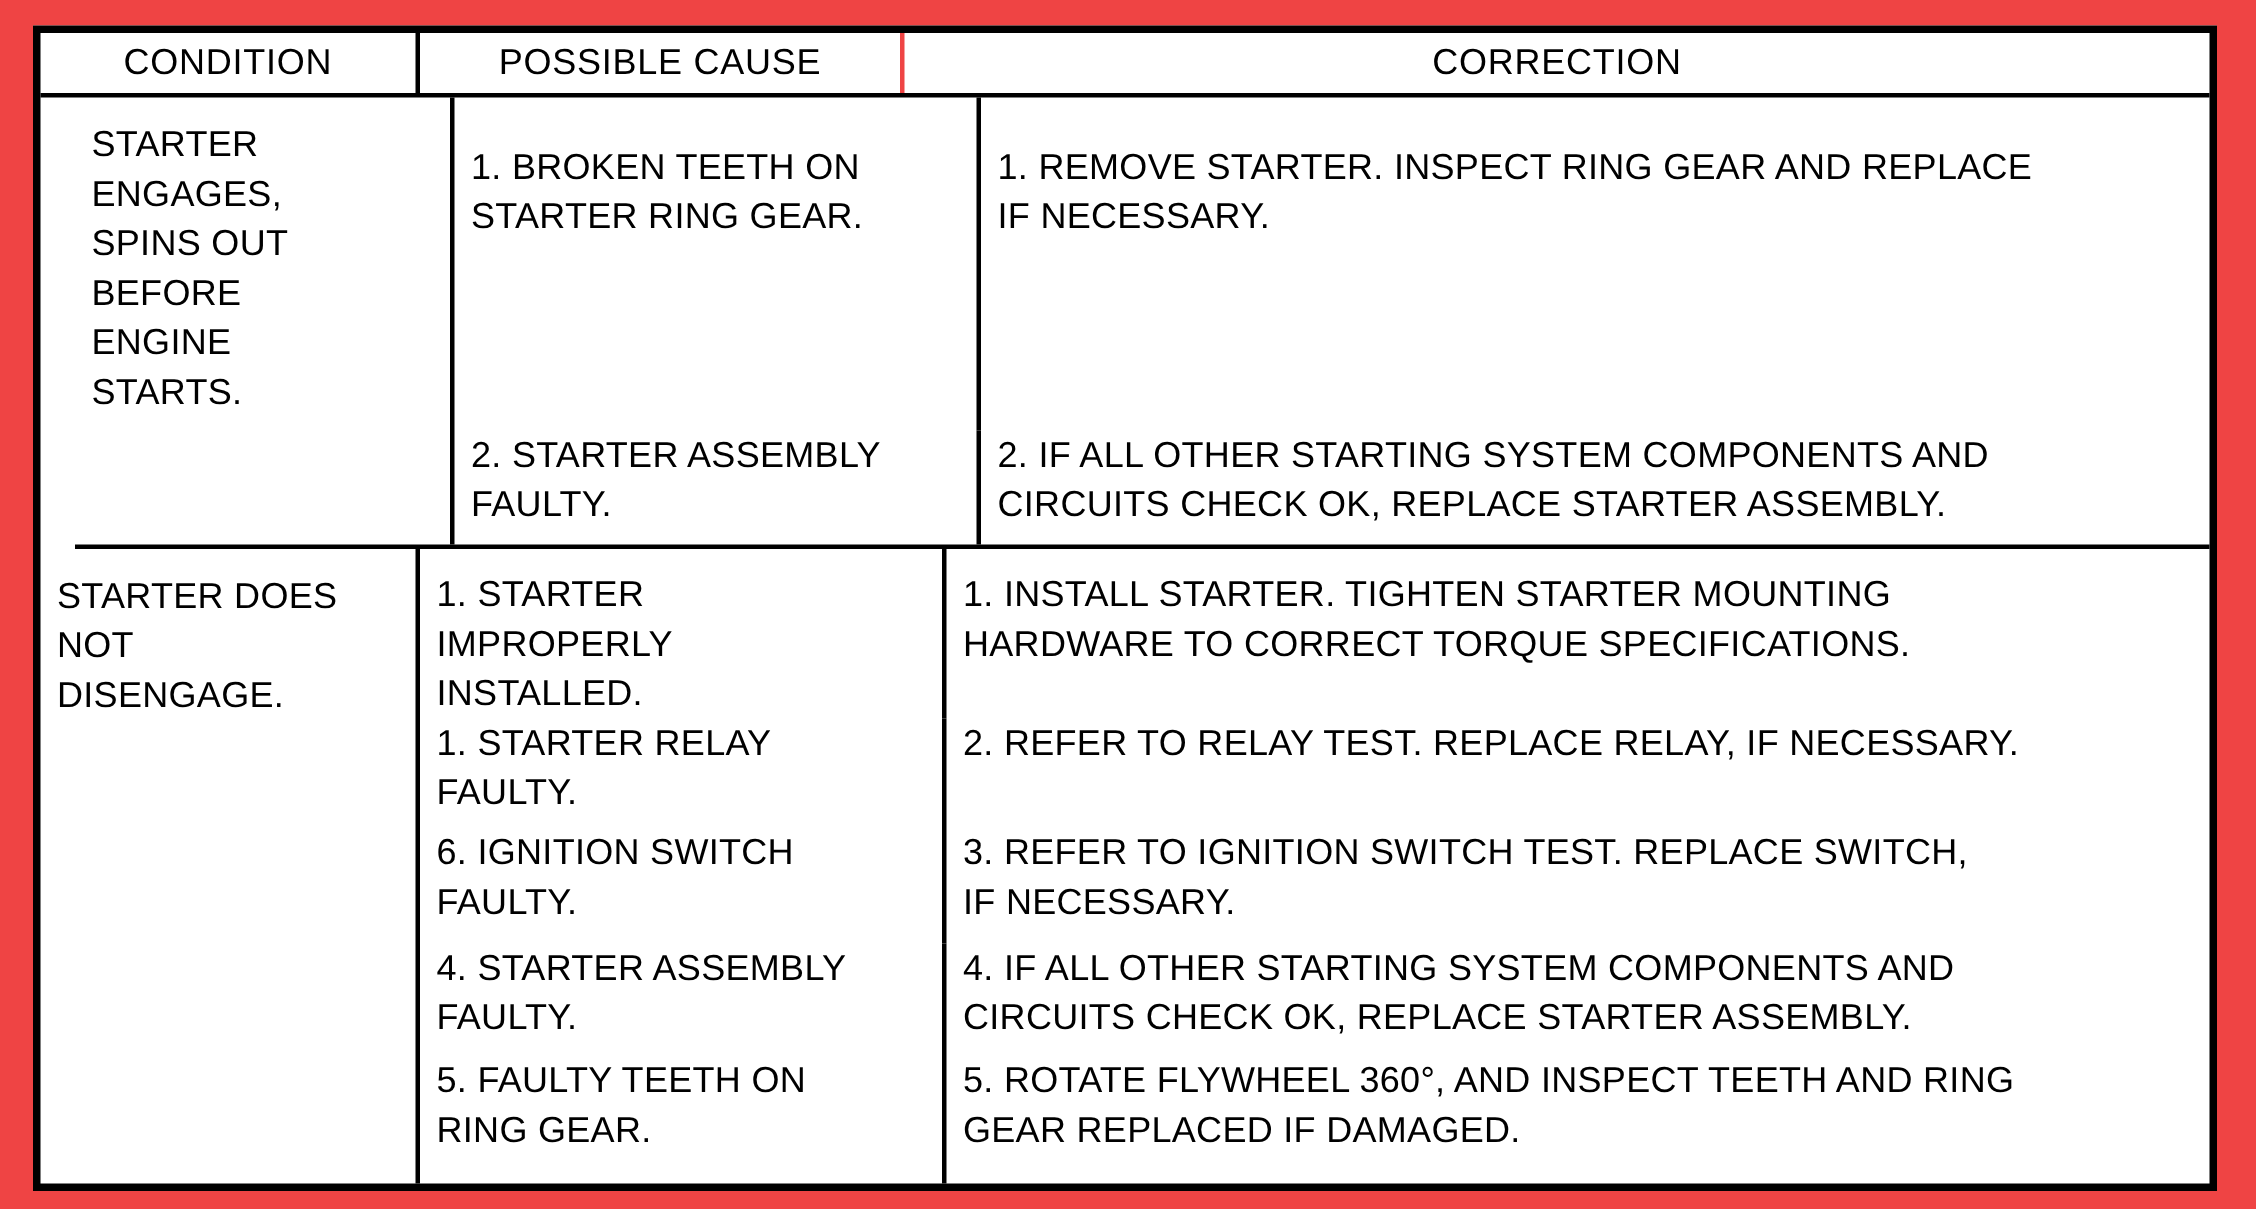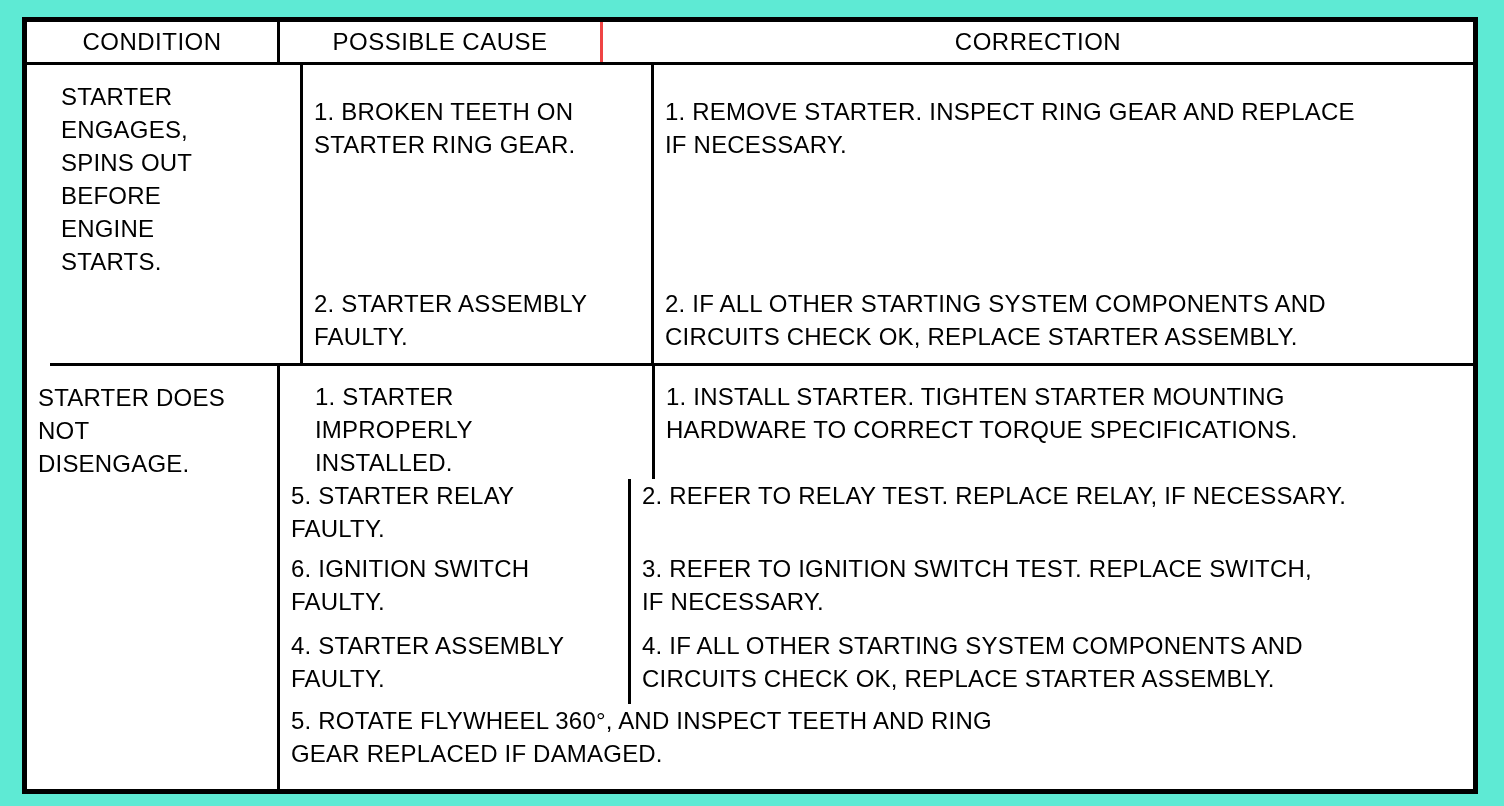--- a/index.html
+++ b/index.html
@@ -3,21 +3,21 @@
 <meta charset="utf-8">
 <style>
   * { margin: 0; padding: 0; box-sizing: border-box; }
   html, body {
     width: 1504px; height: 806px;
     background: #ffffff;
     font-family: "Liberation Sans", sans-serif;
     color: #000000;
     overflow: hidden;
   }
-  .page { position: relative; width: 1504px; height: 806px; background: #5eead4; }
+  .page { position: relative; width: 1504px; height: 806px; background: #ef4444; }
 
   .tbl {
     position: absolute;
     left: 22px; top: 17px;
     width: 1456px; height: 777px;
     border: 5px solid #000;
     background: #fff;
     display: flex;
     flex-direction: column;
   }
@@ -67,21 +67,21 @@
     padding: 0 8px 0 11px;
   }
   .cause { width: 351px; border-right: 3px solid #000; flex: none; }
   .corr  { flex: 1 1 auto; min-width: 0; }
 
   
   .brow-1 .pair-0 .cause, .brow-1 .pair-0 .corr { padding-top: 30px; }
   .brow-1 .pair-0 { min-height: 222px; }
 
   .brow-2 .pair-0 .cause, .brow-2 .pair-0 .corr { padding-top: 14px; }
-  .brow-2 .pair-0 { min-height: 112px; padding-left: 24px; }
+  .brow-2 .pair-0 { min-height: 112px; }
   .brow-2 .pair-1 { min-height: 73px; }
   .brow-2 .pair-2 { min-height: 77px; }
   .brow-2 .pair-3 { min-height: 75px; }
 </style>
 </head>
 <body>
 
 <div class="page">
   <div class="tbl">
 
@@ -120,37 +120,39 @@
 DISENGAGE.</div>
       <div class="pairs">
         <div class="pair pair-0">
           <div class="cause">1. STARTER
 IMPROPERLY
 INSTALLED.</div>
           <div class="corr">1. INSTALL STARTER. TIGHTEN STARTER MOUNTING
 HARDWARE TO CORRECT TORQUE SPECIFICATIONS.</div>
         </div>
         <div class="pair pair-1">
-          <div class="cause">5. STARTER RELAY
+          <div class="cause">1. STARTER RELAY
 FAULTY.</div>
           <div class="corr">2. REFER TO RELAY TEST. REPLACE RELAY, IF NECESSARY.</div>
         </div>
         <div class="pair pair-2">
           <div class="cause">6. IGNITION SWITCH
 FAULTY.</div>
           <div class="corr">3. REFER TO IGNITION SWITCH TEST. REPLACE SWITCH,
 IF NECESSARY.</div>
         </div>
         <div class="pair pair-3">
           <div class="cause">4. STARTER ASSEMBLY
 FAULTY.</div>
           <div class="corr">4. IF ALL OTHER STARTING SYSTEM COMPONENTS AND
 CIRCUITS CHECK OK, REPLACE STARTER ASSEMBLY.</div>
         </div>
         <div class="pair pair-4">
+          <div class="cause">5. FAULTY TEETH ON
+RING GEAR.</div>
           <div class="corr">5. ROTATE FLYWHEEL 360°, AND INSPECT TEETH AND RING
 GEAR REPLACED IF DAMAGED.</div>
         </div>
       </div>
     </div>
 
   </div>
 </div>
 
 </body></html>

